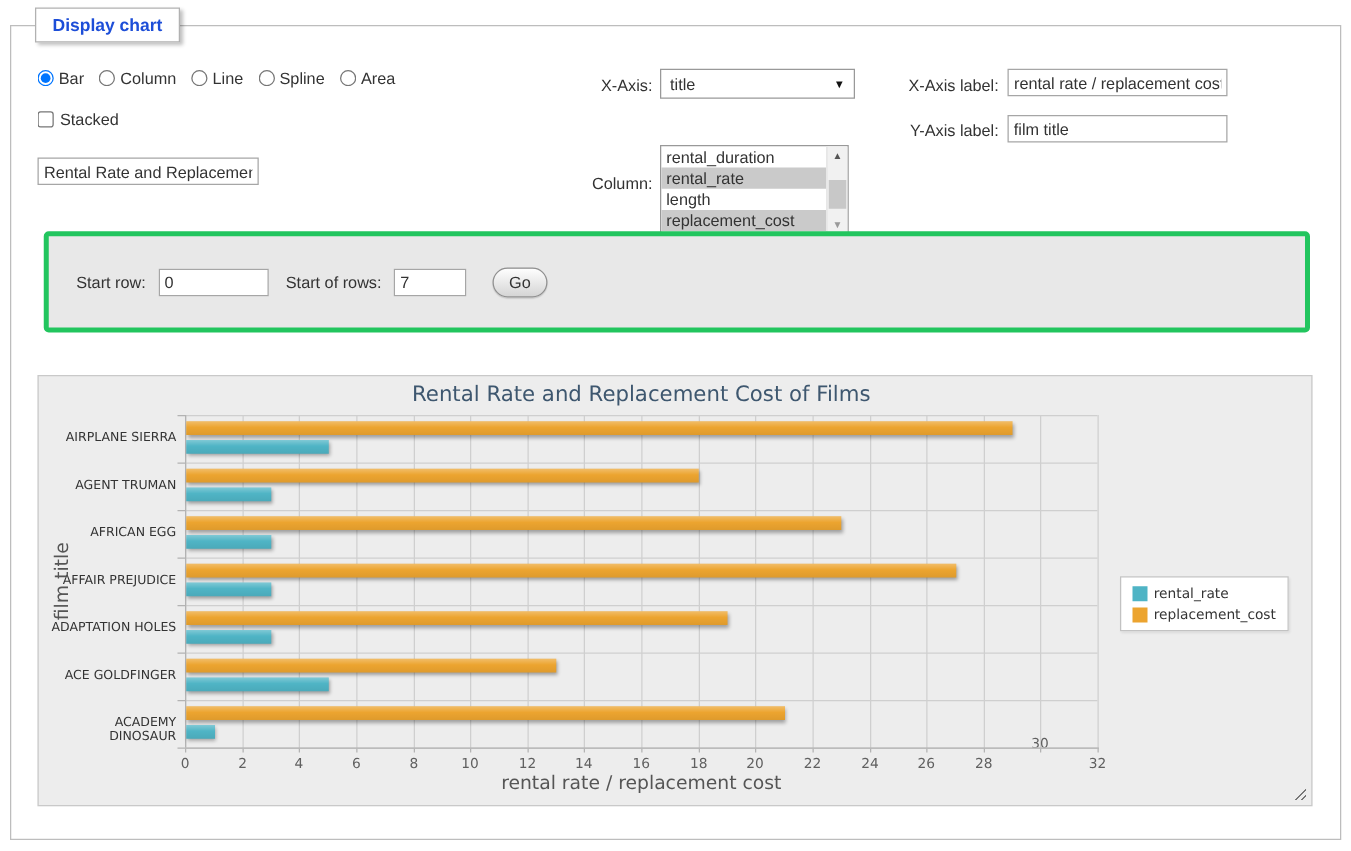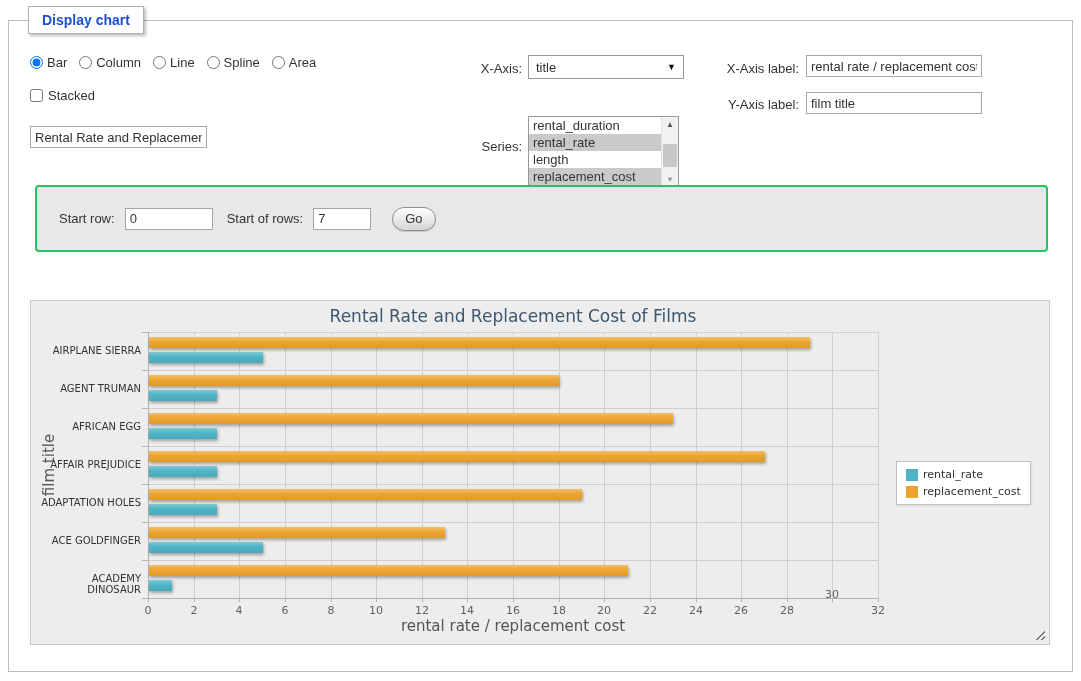--- a/index.html
+++ b/index.html
@@ -42,22 +42,22 @@
   .listbox .scrollbar { width:17px; background:#f1f1f1; border-left:1px solid #e2e2e2; position:relative; }
   .sb-btn { height:15px; display:flex; align-items:center; justify-content:center;
             font-size:8px; color:#555; }
   .sb-btn.down { position:absolute; bottom:0; left:0; right:0; color:#9a9a9a; }
   .sb-thumb { position:absolute; left:1px; right:1px; top:27px; height:23px; background:#c8c8c8; }
 
   .input-xlabel { position:absolute; left:806px; top:55px; width:176px; }
   .input-ylabel { position:absolute; left:806px; top:92px; width:176px; }
 
   
-  .rows-panel { position:absolute; left:35px; top:185px; width:1013px; height:67px;
-                background:#e8e8e8; border:2px solid #22c55e; border-radius:4px;
+  .rows-panel { position:absolute; left:35px; top:185px; width:1013px; height:81px;
+                background:#e8e8e8; border:4px solid #22c55e; border-radius:4px;
                 display:flex; align-items:center; padding-left:22px; }
   .rows-panel .gap-s { width:10px; } .rows-panel .gap-m { width:14px; } .rows-panel .gap-l { width:21px; }
   .start-input { width:88px; } .numrows-input { width:58px; }
   .go-btn { padding:3px 12px 4px; border:1px solid #8f8f8f; border-radius:12px;
             background:linear-gradient(#fefefe,#d5d5d5); font-size:13px; color:#333;
             font-family:"Liberation Sans",sans-serif; box-shadow:0 1px 1px rgba(0,0,0,0.15); cursor:pointer; }
 
   
   .chart-box { position:absolute; left:30px; top:300px; width:1020px; height:345px;
                background:#ededed; border:1px solid #c9c9c9; }
@@ -125,21 +125,21 @@
 </div>
 
 <input type="text" class="title-input" value="Rental Rate and Replacement Cost of Films" style="">
 
 <div class="lbl lbl-xaxis">X-Axis:</div>
 <div class="select-box">
   <span>title</span>
   <span class="arrow">▼</span>
 </div>
 
-<div class="lbl lbl-series">Series:</div>
+<div class="lbl lbl-series">Column:</div>
 <div class="listbox">
   <div class="options" id="series-options">
       <div class="option">rental_duration</div>
       <div class="option selected">rental_rate</div>
       <div class="option">length</div>
       <div class="option selected">replacement_cost</div>
     </div>
   <div class="scrollbar">
     <div class="sb-btn up">▲</div>
     <div class="sb-thumb"></div>

